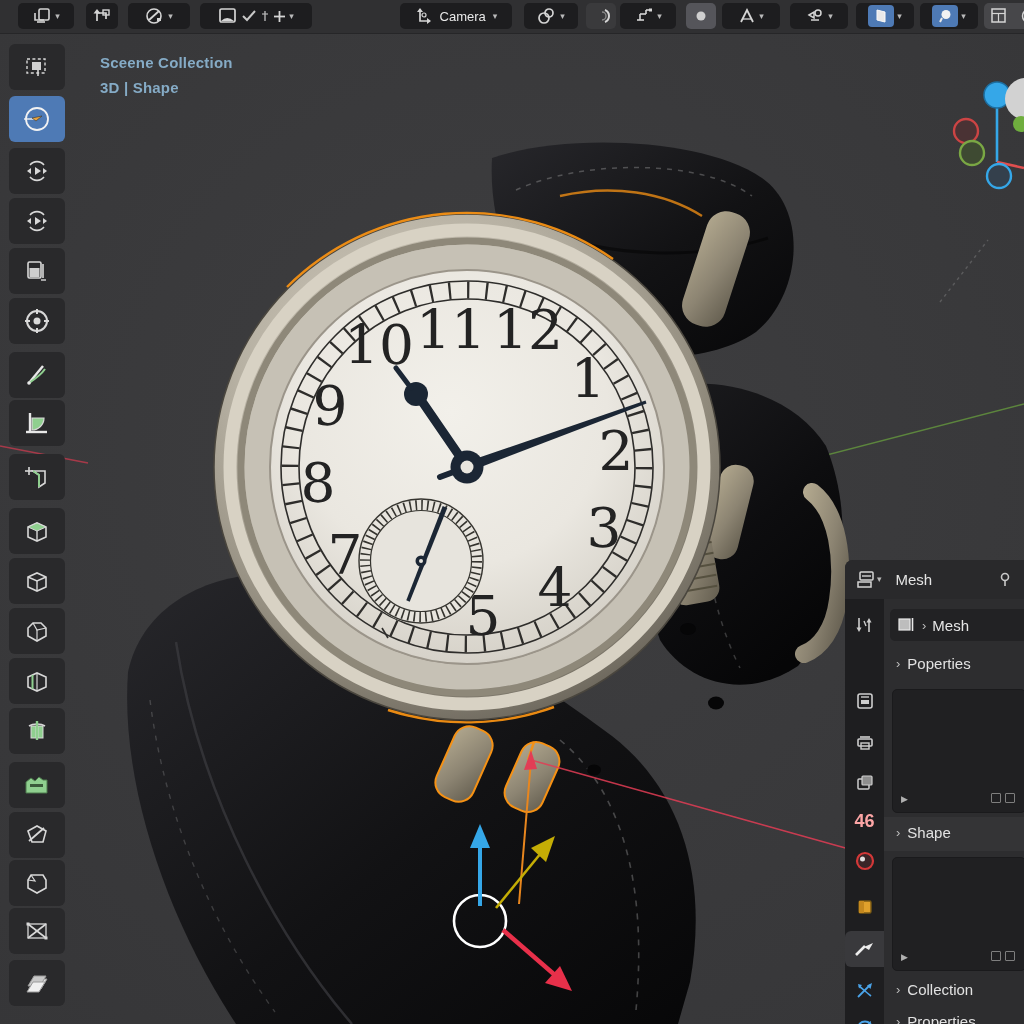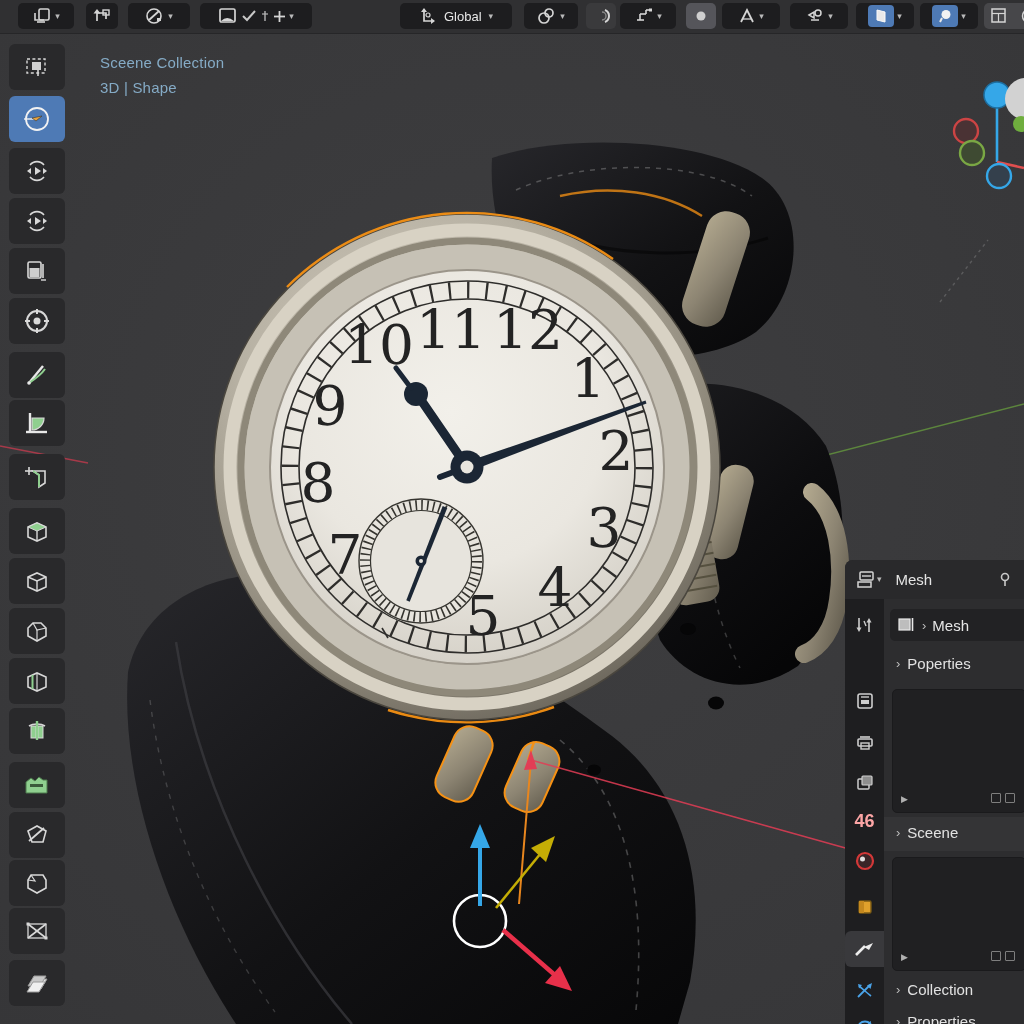--- a/index.html
+++ b/index.html
@@ -16,21 +16,21 @@
   .bluebtn{background:#4e7ab5;border-radius:4px;width:26px;height:22px;display:flex;align-items:center;justify-content:center;}
   .segment{background:#47474a;border-radius:5px;display:flex;align-items:center;}
   .segbtn{width:30px;height:26px;display:flex;align-items:center;justify-content:center;}
   
   #toolbar{left:9px;top:44px;width:56px;z-index:25;}
   .tbtn{position:absolute;left:0;width:56px;height:46px;background:#29292b;border-radius:6px;
         display:flex;align-items:center;justify-content:center;}
   .tbtn.active{background:#4e7ab5;}
   .tbtn svg{display:block;}
   
-  .vtext{color:#85abc6;font-size:15px;z-index:20;letter-spacing:.2px;}
+  .vtext{color:#85abc6;font-size:15px;z-index:20;letter-spacing:.2px;font-weight:bold;}
   
   #props{left:845px;top:560px;width:179px;height:464px;background:#2d2d2f;z-index:28;border-radius:8px 0 0 0;}
   #props-header{position:absolute;left:0;top:0;width:179px;height:39px;background:#29292b;border-radius:8px 0 0 0;
         display:flex;align-items:center;}
   #props-tabs{position:absolute;left:0;top:39px;width:39px;height:425px;background:#1e1e20;}
   .ptab{position:absolute;left:0;width:39px;height:36px;display:flex;align-items:center;justify-content:center;}
   .ptab.active{background:#39393c;border-radius:6px 0 0 6px;}
   .pcontent{position:absolute;left:39px;top:39px;width:140px;height:425px;}
   .prow{color:#e2e2e2;font-size:15px;display:flex;align-items:center;gap:7px;}
   .pexp{color:#bdbdbd;font-size:13px;}
@@ -251,21 +251,21 @@
       <span class="chev">▾</span>
     </div>
 
     <div class="hbtn" style="left:400px;width:112px;">
       <svg width="18" height="18" viewBox="0 0 18 18">
         <path d="M 5,2 L 5,14 L 15,14" fill="none" stroke="#d5d5d5" stroke-width="1.7"></path>
         <polygon points="5,1 8,5 2,5" fill="#d5d5d5"></polygon>
         <polygon points="16,14 12,11 12,17" fill="#d5d5d5"></polygon>
         <circle cx="9" cy="8" r="2" fill="none" stroke="#d5d5d5" stroke-width="1.2"></circle>
       </svg>
-      <span class="hlabel">Global</span>
+      <span class="hlabel">Camera</span>
       <span class="chev">▾</span>
     </div>
 
     <div class="hbtn" style="left:524px;width:54px;">
       <svg width="20" height="18" viewBox="0 0 20 18">
         <circle cx="7" cy="11" r="5" fill="none" stroke="#d5d5d5" stroke-width="1.7"></circle>
         <circle cx="12" cy="6" r="4" fill="none" stroke="#d5d5d5" stroke-width="1.7"></circle>
       </svg>
         <span class="chev">▾</span>
     </div>
@@ -596,21 +596,21 @@
 
       <div class="pbox" style="left:8px;top:90px;width:132px;height:122px;">
         <span class="play" style="left:8px;bottom:8px;">▶</span>
         <span class="minisq" style="right:24px;bottom:9px;"></span>
         <span class="minisq" style="right:10px;bottom:9px;"></span>
       </div>
 
       <div style="position:absolute;left:0;top:218px;width:140px;height:34px;background:#343436;">
         <div class="prow" style="margin:7px 0 0 12px;">
           <span class="pexp">›</span>
-          <span>Sceene</span>
+          <span>Shape</span>
         </div>
       </div>
 
       <div class="pbox" style="left:8px;top:258px;width:132px;height:112px;">
         <span class="play" style="left:8px;bottom:8px;">▶</span>
         <span class="minisq" style="right:24px;bottom:9px;"></span>
         <span class="minisq" style="right:10px;bottom:9px;"></span>
       </div>
 
       <div class="prow" style="position:absolute;left:12px;top:382px;">

